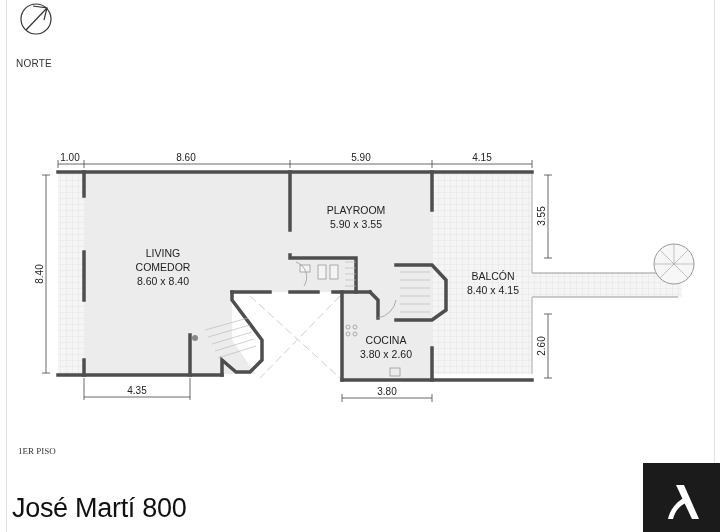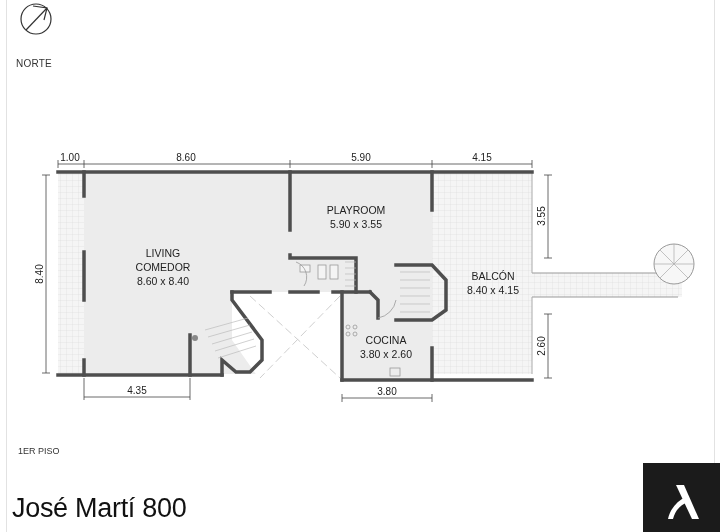--- a/index.html
+++ b/index.html
@@ -5,21 +5,21 @@
     html, body { margin: 0; padding: 0; }
     body {
       width: 720px; height: 532px; position: relative; overflow: hidden;
       background: #ffffff;
       font-family: "Liberation Sans", sans-serif;
     }
     .frame-line { position: absolute; top: 0; width: 1px; height: 532px; background: #e2e2e2; }
     .compass { position: absolute; left: 16px; top: 2px; width: 40px; height: 34px; }
     .compass-label { position: absolute; left: 16px; top: 38px; font-size: 10px; color: #333; letter-spacing: 0.2px; margin-top: 20px; }
     .plan { position: absolute; left: 0; top: 0; }
-    .floor-label { position: absolute; left: 18px; top: 446px; font-size: 9px; color: #333; }
+    .floor-label { position: absolute; left: 18px; top: 446px; font-size: 9px; color: #333; font-family: Liberation Serif, serif; }
     .title { position: absolute; left: 12px; top: 493px; font-size: 27px; color: #111; letter-spacing: -0.3px; text-align: right; }
     .logo { position: absolute; left: 643px; top: 463px; width: 77px; height: 69px; background: #1b1b1b; }
     .logo svg { position: absolute; left: 0; top: 0; }
     .room-text { font-family: "Liberation Sans", sans-serif; font-size: 10.5px; fill: #222; text-anchor: middle; }
     .dim-text { font-family: "Liberation Sans", sans-serif; font-size: 10px; fill: #222; text-anchor: middle; }
   </style>
 </head>
 <body>
 
 <div class="frame-line" style="left:6px;"></div>

